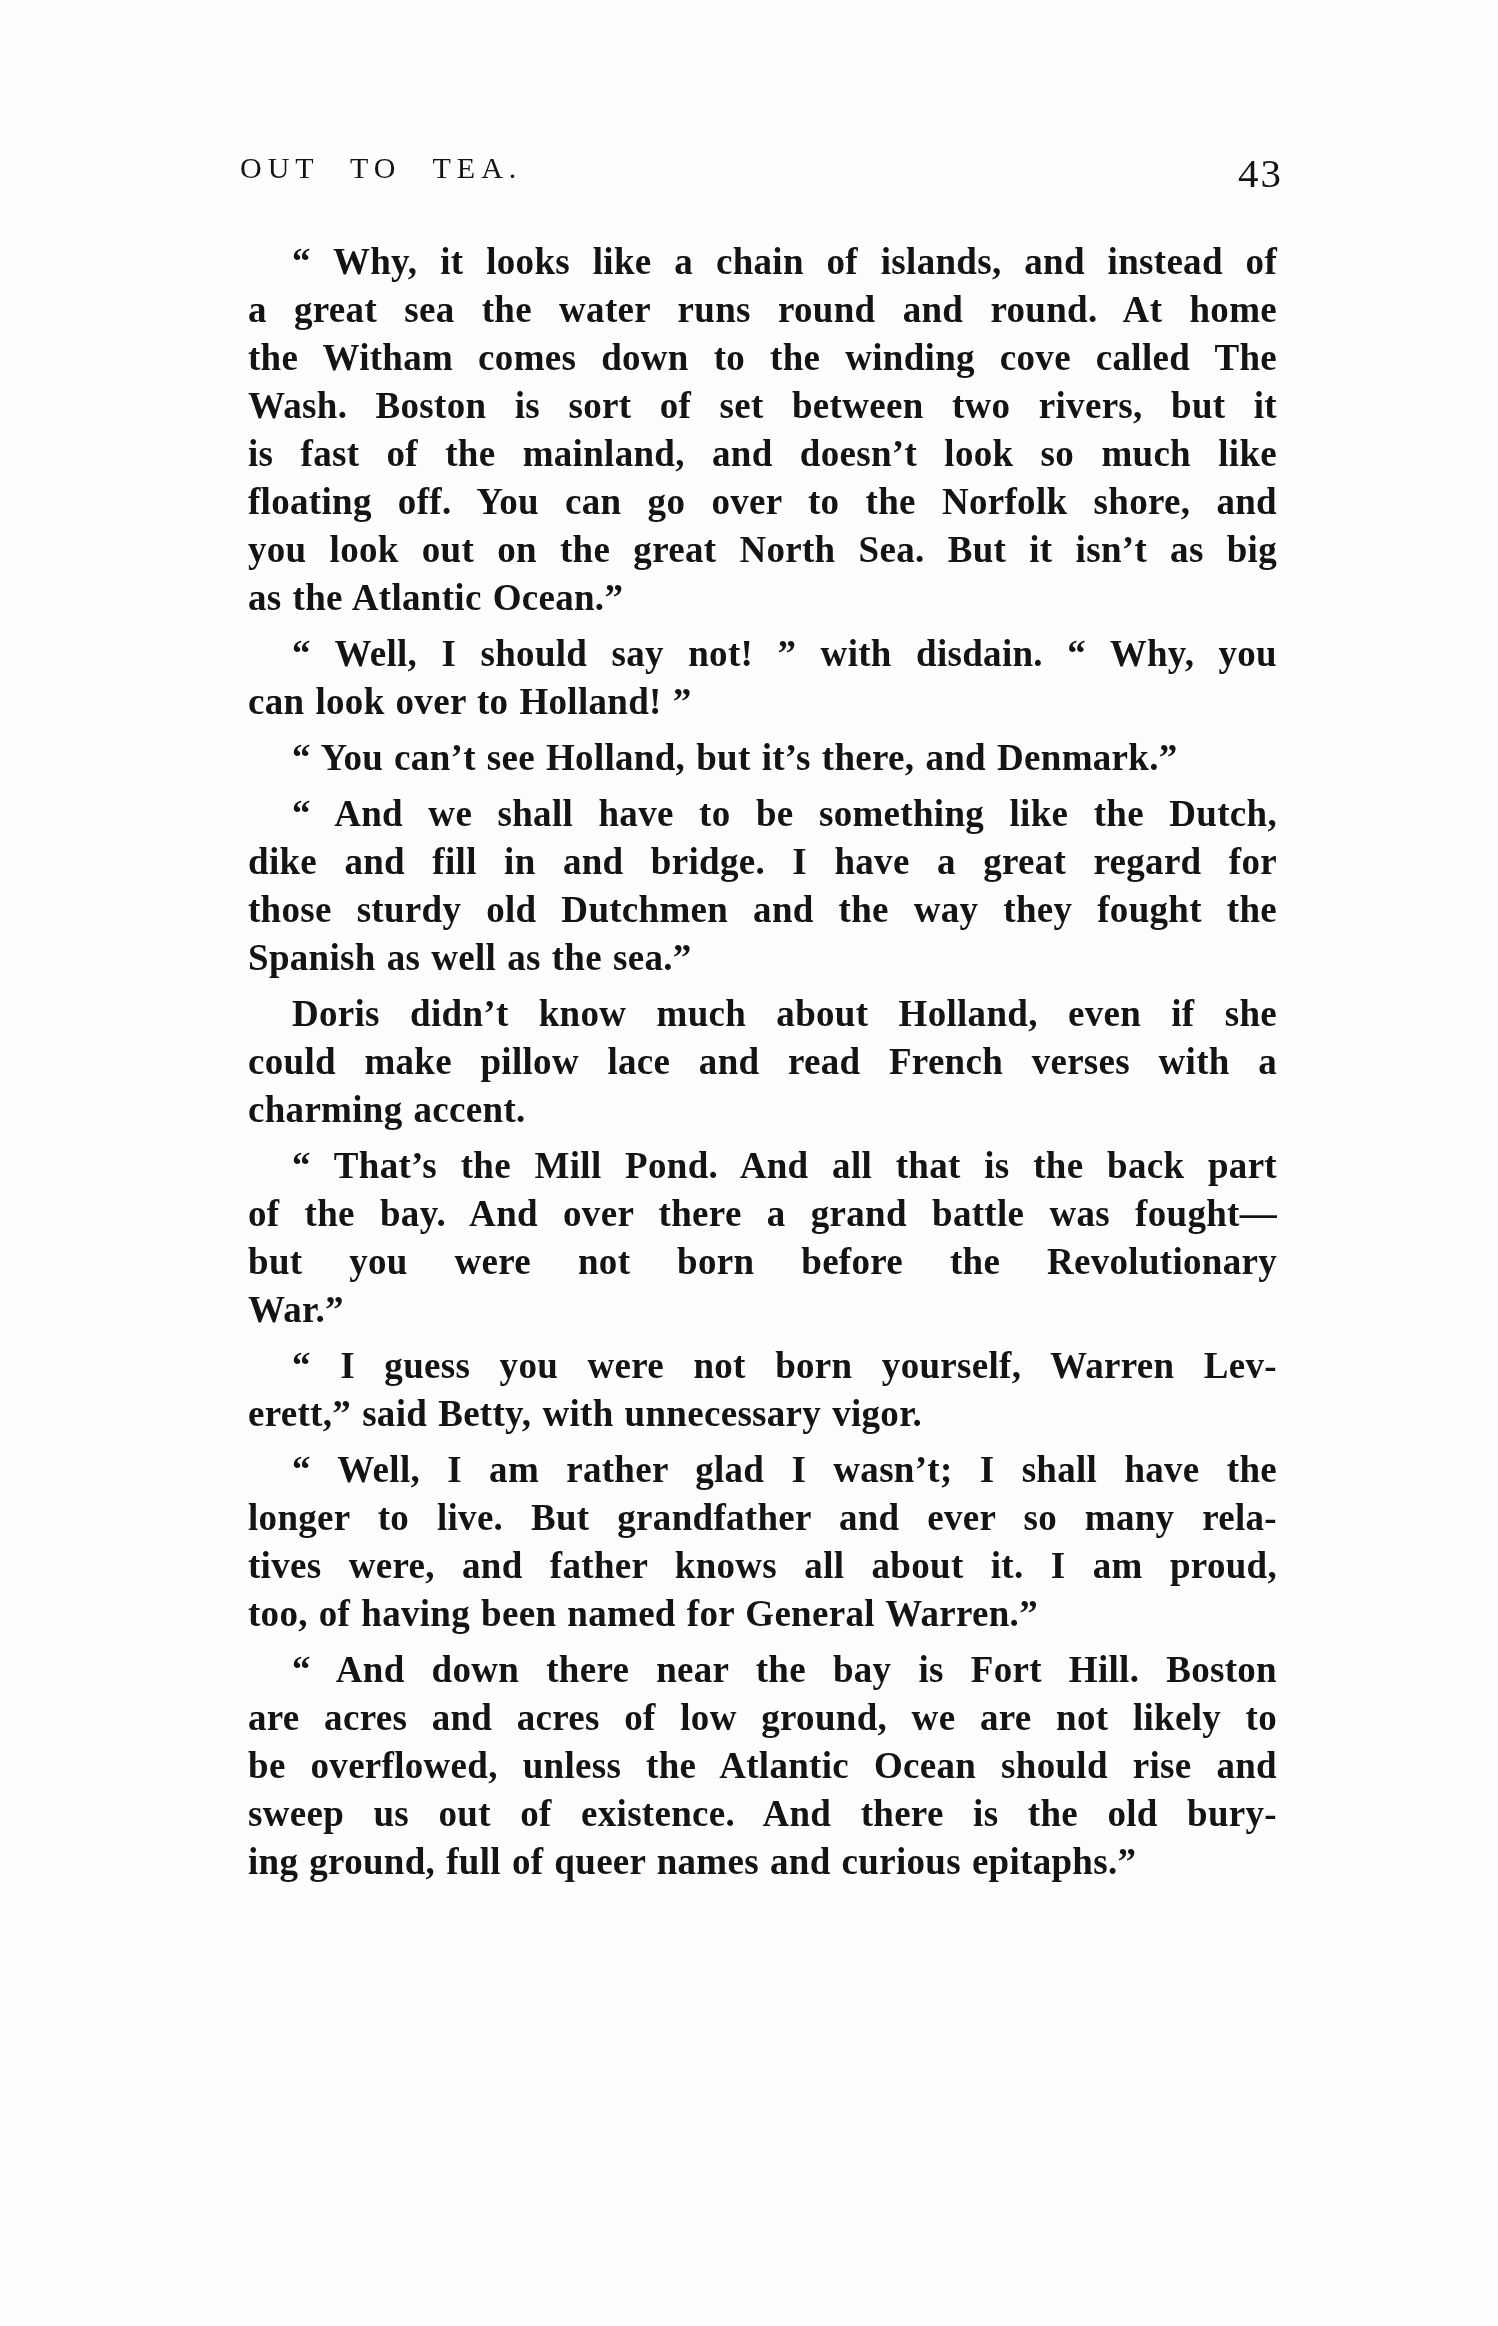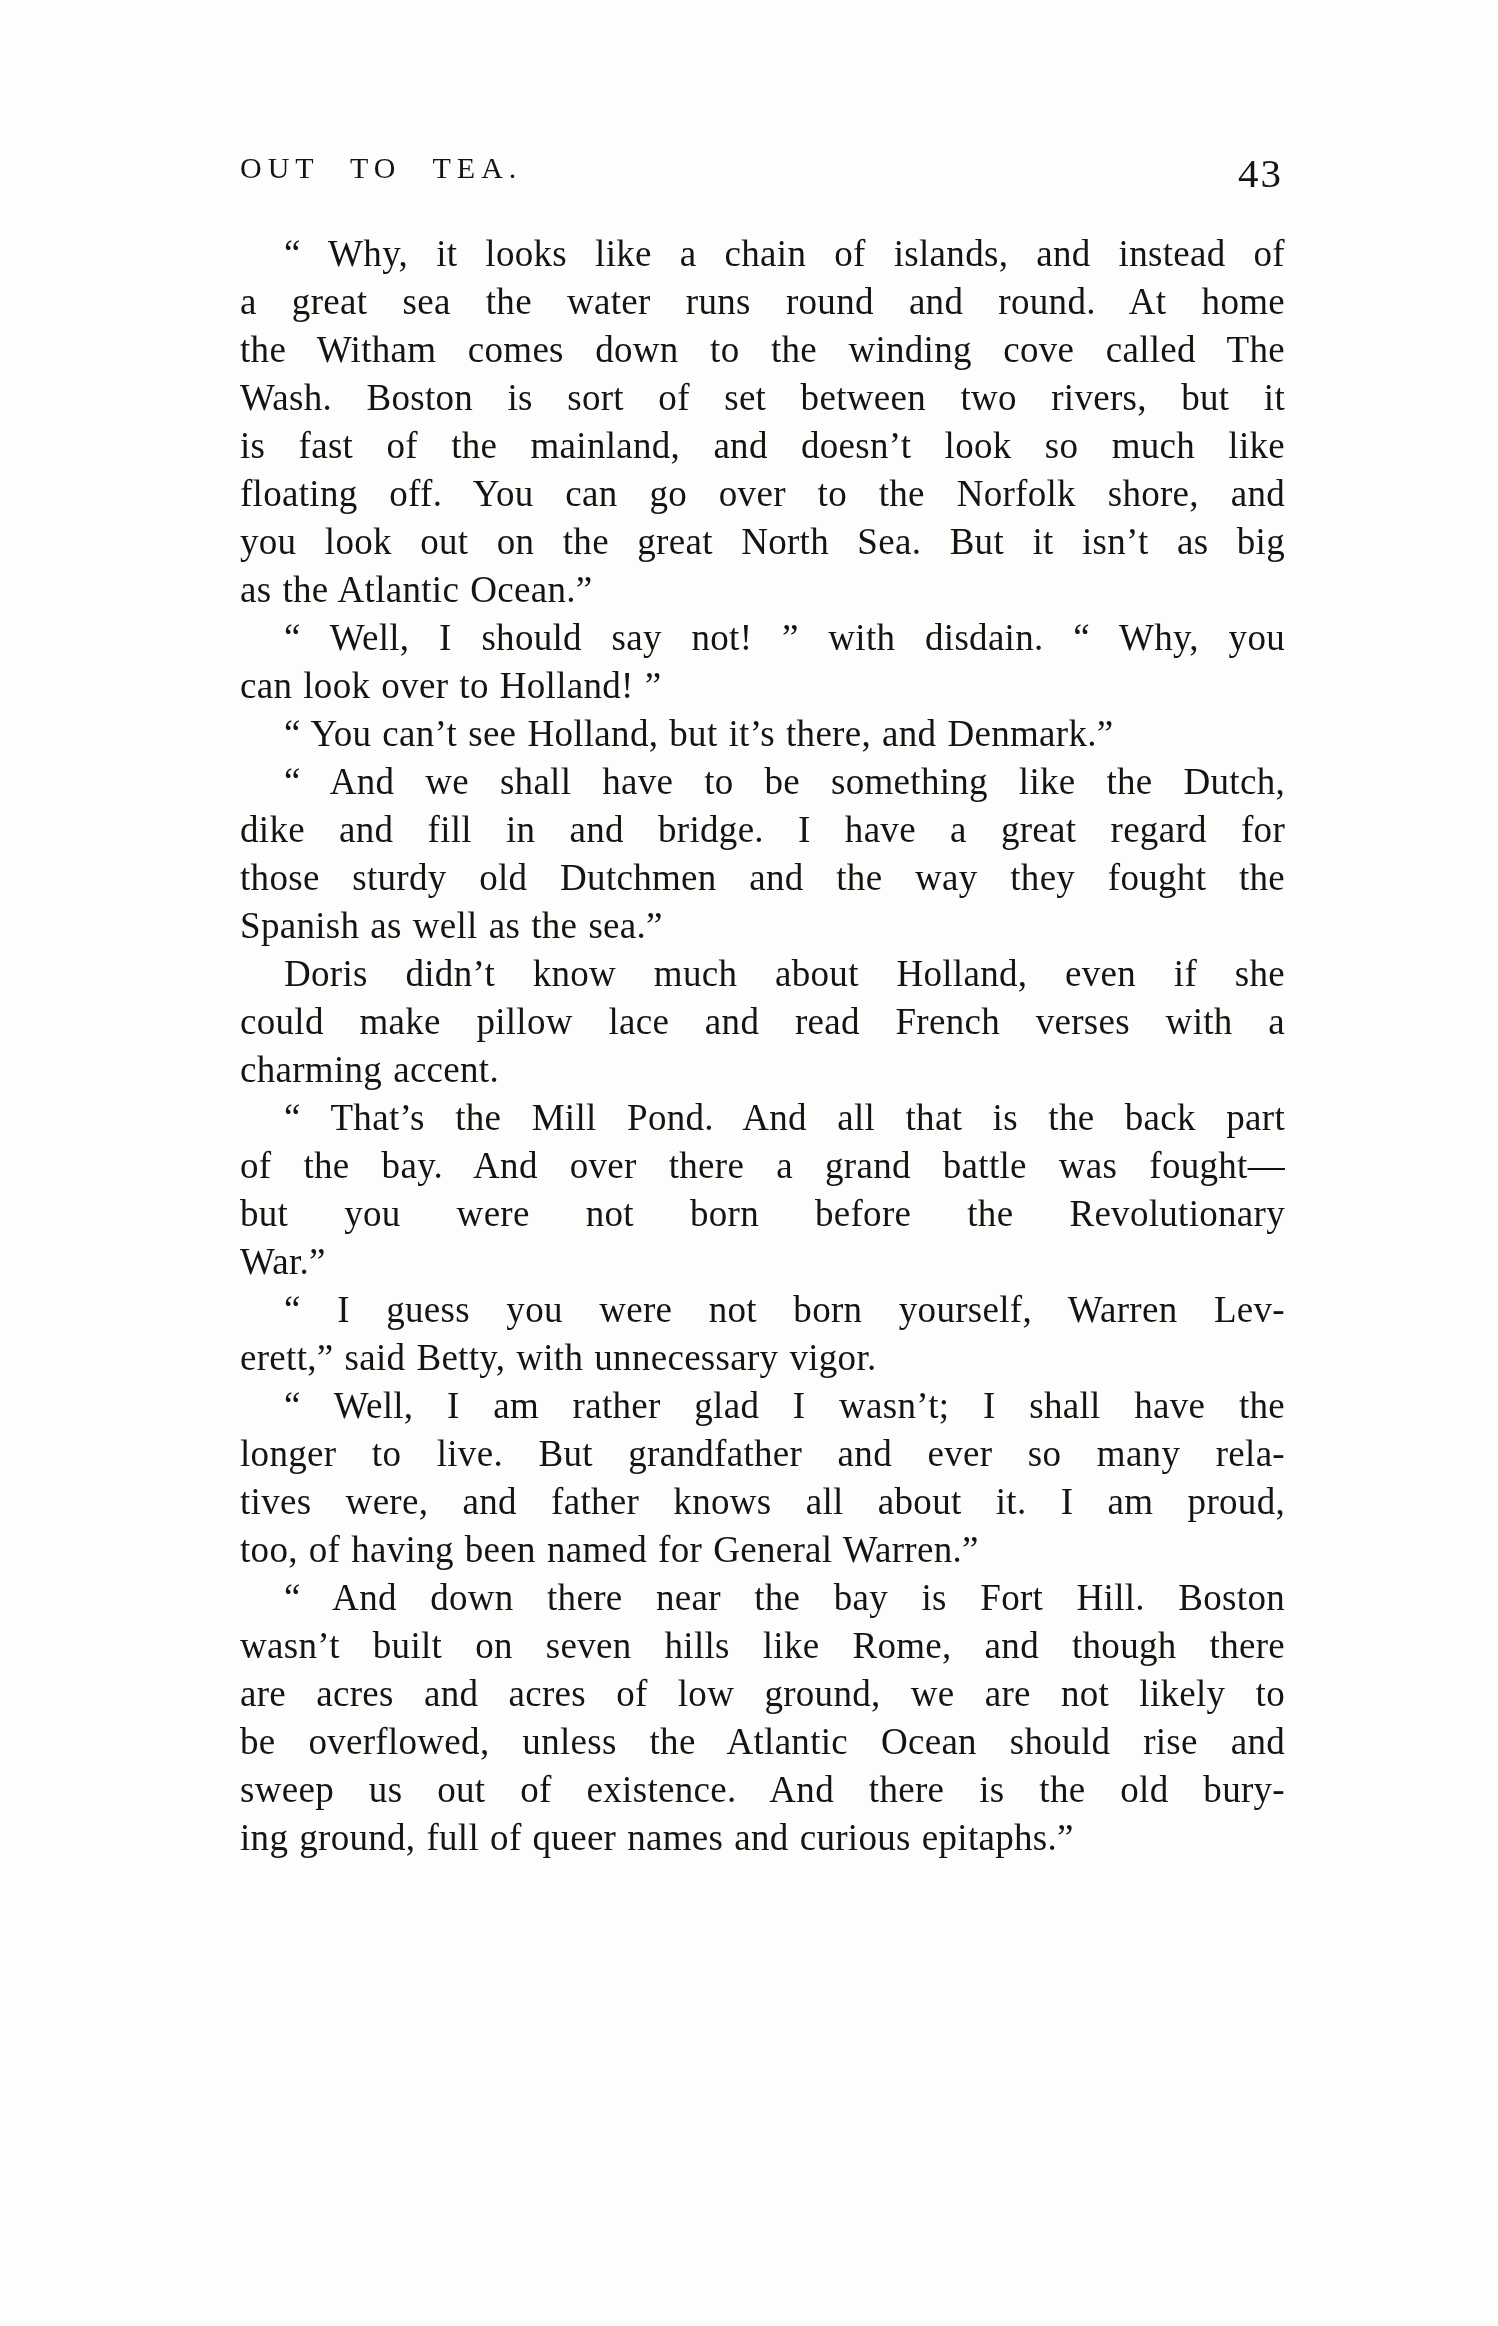--- a/index.html
+++ b/index.html
@@ -38,21 +38,21 @@
     letter-spacing: 2px;
     line-height: 40px;
   }
   .body-text {
     position: absolute;
     left: 240px;
     top: 230px;
     width: 1045px;
     font-size: 37px;
   }
-  .paragraph { margin: 0; padding: 0; }
+  .paragraph { margin: 8px; padding: 0; font-weight: bold; }
   .line {
     line-height: 48px;
     height: 48px;
     text-align: justify;
     text-align-last: justify;
     letter-spacing: 0.3px;
     word-spacing: 1.5px;
     white-space: nowrap;
   }
   .line.last {
@@ -120,21 +120,20 @@
 
     <div class="paragraph">
       <div class="line first">“ Well, I am rather glad I wasn’t; I shall have the</div>
       <div class="line">longer to live. But grandfather and ever so many rela-</div>
       <div class="line">tives were, and father knows all about it. I am proud,</div>
       <div class="line last">too, of having been named for General Warren.”</div>
     </div>
 
     <div class="paragraph">
       <div class="line first">“ And down there near the bay is Fort Hill. Boston</div>
-      <div class="line">wasn’t built on seven hills like Rome, and though there</div>
       <div class="line">are acres and acres of low ground, we are not likely to</div>
       <div class="line">be overflowed, unless the Atlantic Ocean should rise and</div>
       <div class="line">sweep us out of existence. And there is the old bury-</div>
       <div class="line last">ing ground, full of queer names and curious epitaphs.”</div>
     </div>
 
   </div>
 </div>
 
 </body></html>

